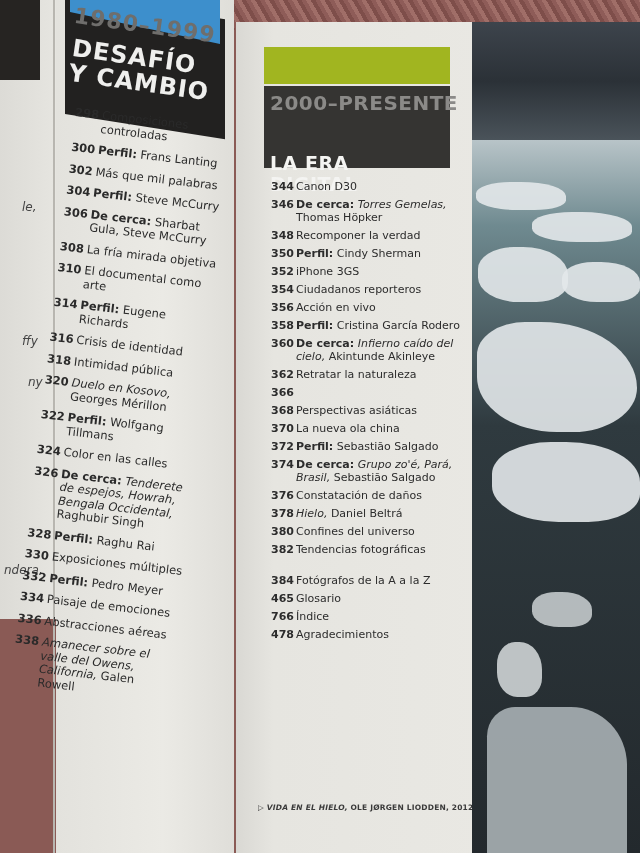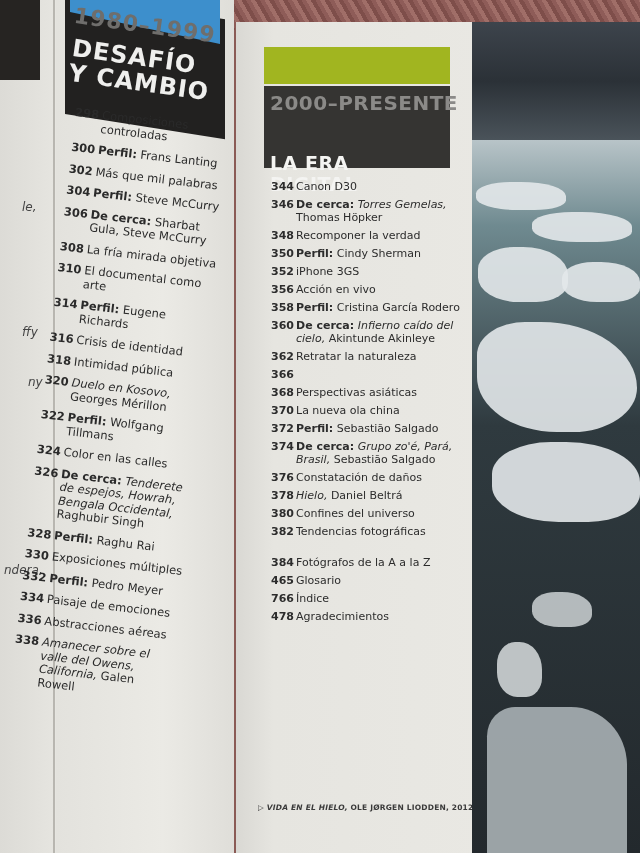--- a/index.html
+++ b/index.html
@@ -8,21 +8,21 @@
     background: #8a5a55;
     font-family: "DejaVu Sans", sans-serif;
   }
   
   .knit {
     position: absolute; left: 0; top: 0; width: 640px; height: 30px;
     background: repeating-linear-gradient(60deg, #8e5c58 0 4px, #a06e68 4px 8px, #7e4e4a 8px 12px);
   }
   
   .page-far-left {
-    position: absolute; left: 0; top: 0; width: 56px; height: 853px;
+    position: absolute; left: 0; top: 0; width: 56px; height: 619px;
     background: linear-gradient(90deg, #dcdbd6, #e6e5e0);
   }
   .far-left-dark {
     position: absolute; left: 0; top: 0; width: 40px; height: 80px; background: #262422;
   }
   .far-left-frag {
     position: absolute; left: 0; font-style: italic; font-size: 12px; color: #444;
   }
   .spine-line {
     position: absolute; left: 53px; top: 0; width: 2px; height: 853px; background: #b8b6b0;
@@ -102,21 +102,21 @@
 </style>
 </head>
 <body>
 
 <div class="knit"></div>
 
 <div class="page-far-left">
   <div class="far-left-dark"></div>
   <div id="far-left-frags">
       <div class="far-left-frag" style="top: 200px; left: 22px;">le,</div>
-      <div class="far-left-frag" style="top: 325px; left: 22px;">ffy</div>
+      <div class="far-left-frag" style="top: 334px; left: 22px;">ffy</div>
       <div class="far-left-frag" style="top: 375px; left: 28px; font-style: italic;">ny</div>
       <div class="far-left-frag" style="top: 563px; left: 4px;">ndera,</div>
     </div>
 </div>
 <div class="spine-line"></div>
 
 <div class="page-left"></div>
 <div class="left-header"></div>
 <div class="left-header-blue"></div>
 <div class="left-years">1980–1999</div>
@@ -228,20 +228,24 @@
       <span class="num">348</span>
       <span class="txt"><span>Recomponer la verdad</span></span>
     </div>
     <div class="toc-item">
       <span class="num">350</span>
       <span class="txt"><span class="lbl">Perfil:</span> <span>Cindy Sherman</span></span>
     </div>
     <div class="toc-item">
       <span class="num">352</span>
       <span class="txt"><span>iPhone 3GS</span></span>
+    </div>
+    <div class="toc-item">
+      <span class="num">354</span>
+      <span class="txt"><span>Ciudadanos reporteros</span></span>
     </div>
     <div class="toc-item">
       <span class="num">356</span>
       <span class="txt"><span>Acción en vivo</span></span>
     </div>
     <div class="toc-item">
       <span class="num">358</span>
       <span class="txt"><span class="lbl">Perfil:</span> <span>Cristina García Rodero</span></span>
     </div>
     <div class="toc-item">

